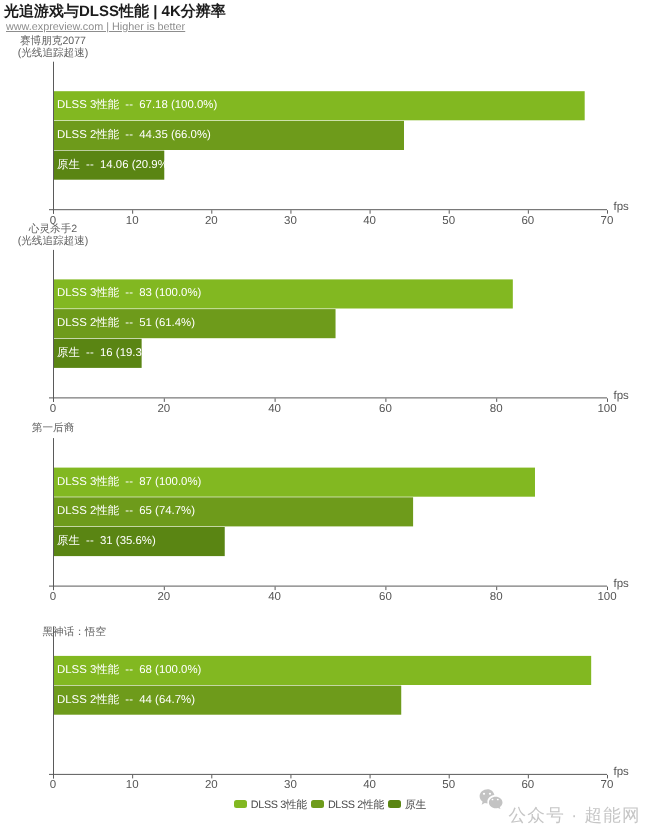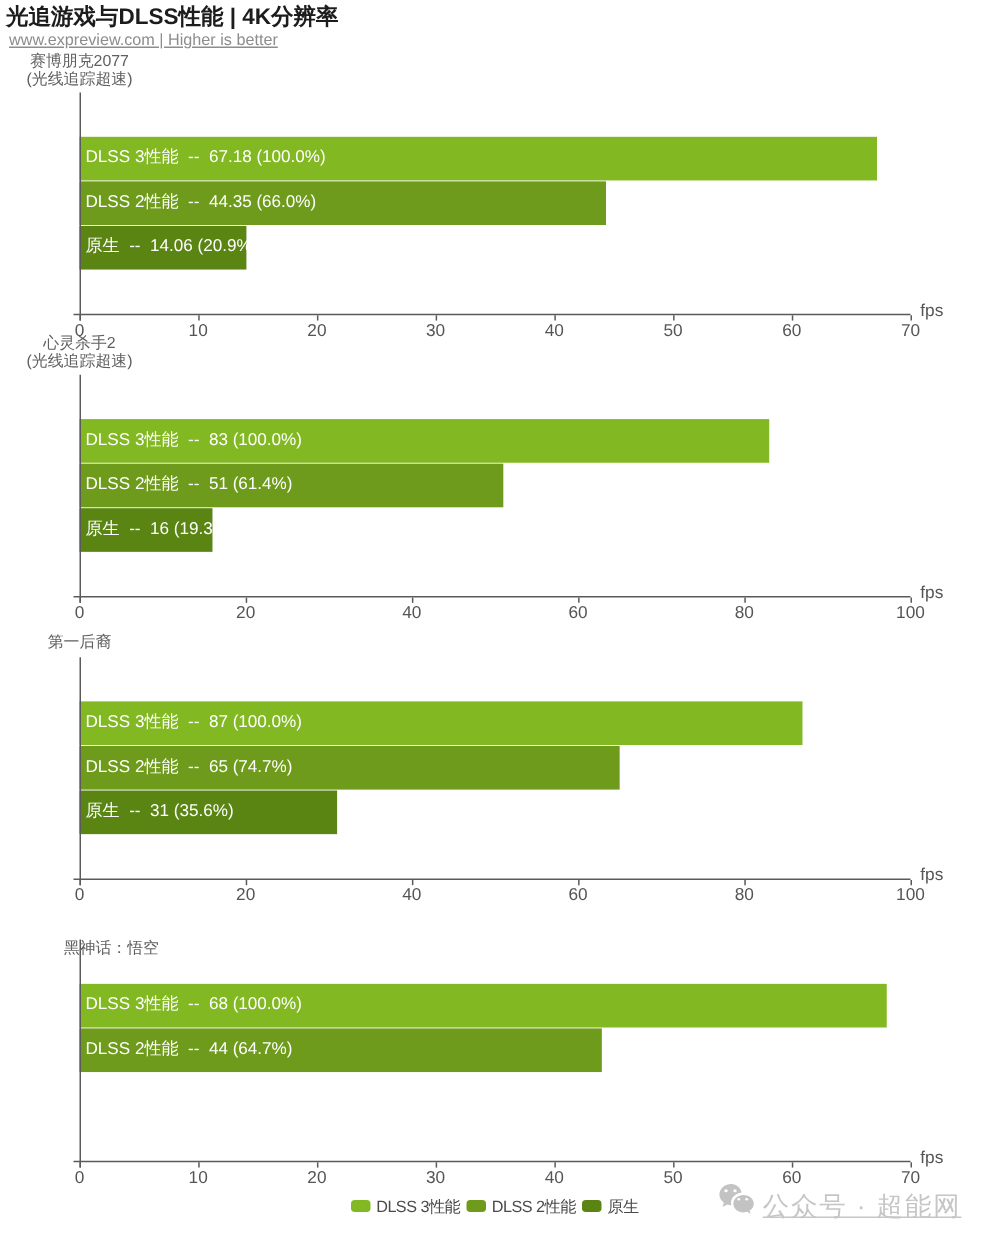--- a/index.html
+++ b/index.html
@@ -14,21 +14,21 @@
   .chartsvg{position:absolute;left:0;top:0;}
   .barlabel{font-size:11.4px;fill:#ffffff;white-space:pre;}
   .ticklabel{font-size:11.5px;fill:#555555;}
   .fpslabel{font-size:11.5px;fill:#555555;}
   .legend{position:absolute;left:0;top:799px;width:660px;text-align:center;font-size:0;}
   .legitem{display:inline-block;font-size:10.8px;color:#4a4a4a;margin:0 2.2px;white-space:nowrap;line-height:12px;letter-spacing:-0.35px;text-align:center;}
   .legswatch{display:inline-block;width:12.5px;height:8px;border-radius:2.5px;
              vertical-align:0px;margin-right:4.2px;}
   .wm{position:absolute;left:477px;top:789px;display:flex;align-items:flex-start;
       color:#c6c6c6;font-size:17.6px;white-space:nowrap;}
-  .wm-text{margin-left:3.5px;margin-top:6px;letter-spacing:1.25px;line-height:18px;text-decoration:underline;}
+  .wm-text{margin-left:3.5px;margin-top:17px;letter-spacing:1.25px;line-height:18px;}
 </style>
 </head>
 <body>
 
 <div class="page">
   <div class="hdr-title">光追游戏与DLSS性能 | 4K分辨率</div>
   <div class="hdr-sub">www.expreview.com | Higher is better</div>
   <div id="charts">
       <div class="ctitle" style="left: 0px; width: 106px; text-align: center; top: 34.7px;">赛博朋克2077
 (光线追踪超速)</div>

